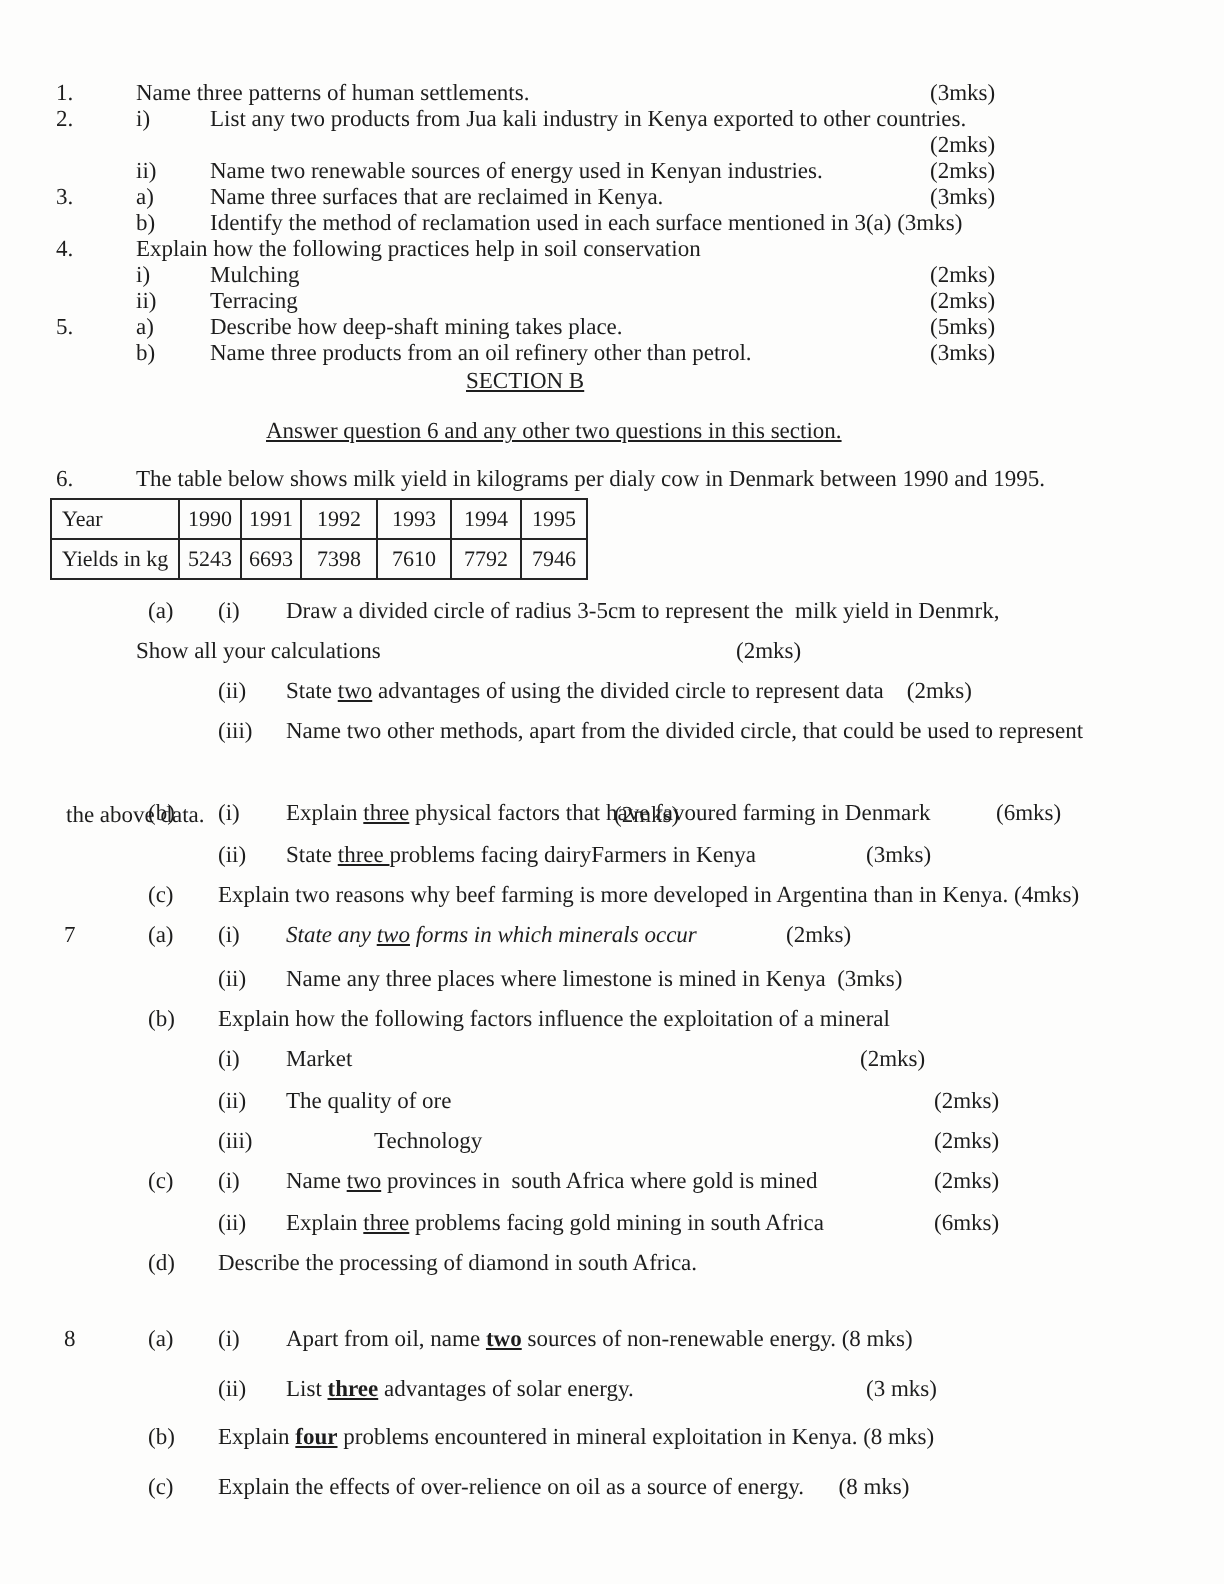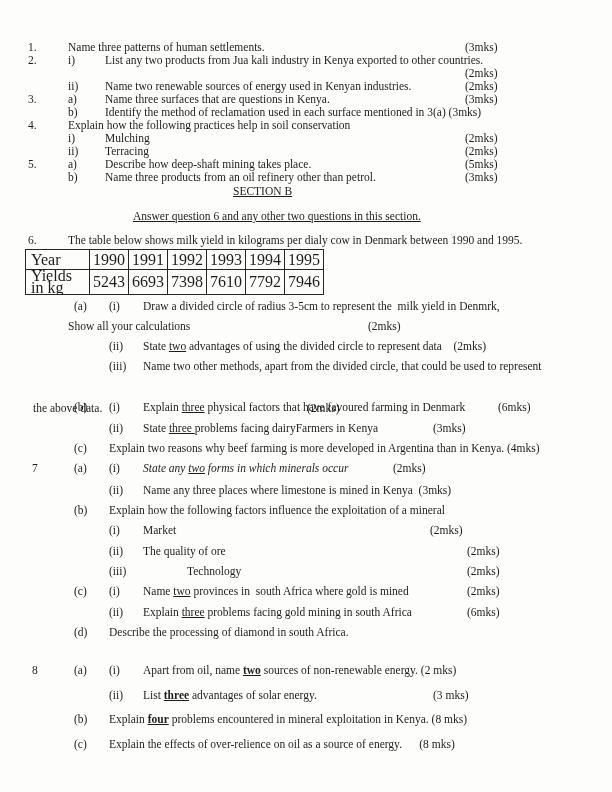--- a/index.html
+++ b/index.html
@@ -15,21 +15,21 @@
   .line{position:absolute;left:0;width:612px;height:15px;}
   .seg{position:absolute;top:0;white-space:pre;font-size:11.5px;line-height:14px;}
   .seg .u{text-decoration:underline;}
   .seg .b{font-weight:bold;}
   #milk-table{
     position:absolute;left:25px;top:249px;
     border-collapse:collapse;table-layout:fixed;
   }
   #milk-table td{
     border:1.2px solid #262626;
-    font-size:16px;line-height:12px;
+    font-size:11px;line-height:12px;
     height:19px;padding:0 3px;
     text-align:center;vertical-align:middle;
     overflow:hidden;
   }
   #milk-table td.label-cell{text-align:left;padding-left:5px;}
 </style>
 </head>
 <body>
 
 <div id="page">
@@ -48,21 +48,21 @@
         <span class="seg" style="left: 465px;"><span>(2mks)</span></span>
       </div>
       <div class="line" style="top: 79px;">
         <span class="seg" style="left: 68px;"><span>ii)</span></span>
         <span class="seg" style="left: 105px;"><span>Name two renewable sources of energy used in Kenyan industries.</span></span>
         <span class="seg" style="left: 465px;"><span>(2mks)</span></span>
       </div>
       <div class="line" style="top: 92px;">
         <span class="seg" style="left: 28px;"><span>3.</span></span>
         <span class="seg" style="left: 68px;"><span>a)</span></span>
-        <span class="seg" style="left: 105px;"><span>Name three surfaces that are questions in Kenya.</span></span>
+        <span class="seg" style="left: 105px;"><span>Name three surfaces that are reclaimed in Kenya.</span></span>
         <span class="seg" style="left: 465px;"><span>(3mks)</span></span>
       </div>
       <div class="line" style="top: 105px;">
         <span class="seg" style="left: 68px;"><span>b)</span></span>
         <span class="seg" style="left: 105px;"><span>Identify the method of reclamation used in each surface mentioned in 3(a) (3mks)</span></span>
       </div>
       <div class="line" style="top: 118px;">
         <span class="seg" style="left: 28px;"><span>4.</span></span>
         <span class="seg" style="left: 68px;"><span>Explain how the following practices help in soil conservation</span></span>
       </div>
@@ -175,21 +175,21 @@
         <span class="seg" style="left: 467px;"><span>(6mks)</span></span>
       </div>
       <div class="line" style="top: 625px;">
         <span class="seg" style="left: 74px;"><span>(d)</span></span>
         <span class="seg" style="left: 109px;"><span>Describe the processing of diamond in south Africa.</span></span>
       </div>
       <div class="line" style="top: 663px;">
         <span class="seg" style="left: 32px;"><span>8</span></span>
         <span class="seg" style="left: 74px;"><span>(a)</span></span>
         <span class="seg" style="left: 109px;"><span>(i)</span></span>
-        <span class="seg" style="left: 143px;"><span>Apart from oil, name </span><span class="u b">two</span><span> sources of non-renewable energy. (2 mks)</span></span>
+        <span class="seg" style="left: 143px;"><span>Apart from oil, name </span><span class="u b">two</span><span> sources of non-renewable energy. (8 mks)</span></span>
       </div>
       <div class="line" style="top: 688px;">
         <span class="seg" style="left: 109px;"><span>(ii)</span></span>
         <span class="seg" style="left: 143px;"><span>List </span><span class="u b">three</span><span> advantages of solar energy.</span></span>
         <span class="seg" style="left: 433px;"><span>(3 mks)</span></span>
       </div>
       <div class="line" style="top: 712px;">
         <span class="seg" style="left: 74px;"><span>(b)</span></span>
         <span class="seg" style="left: 109px;"><span>Explain </span><span class="u b">four</span><span> problems encountered in mineral exploitation in Kenya. (8 mks)</span></span>
       </div>

